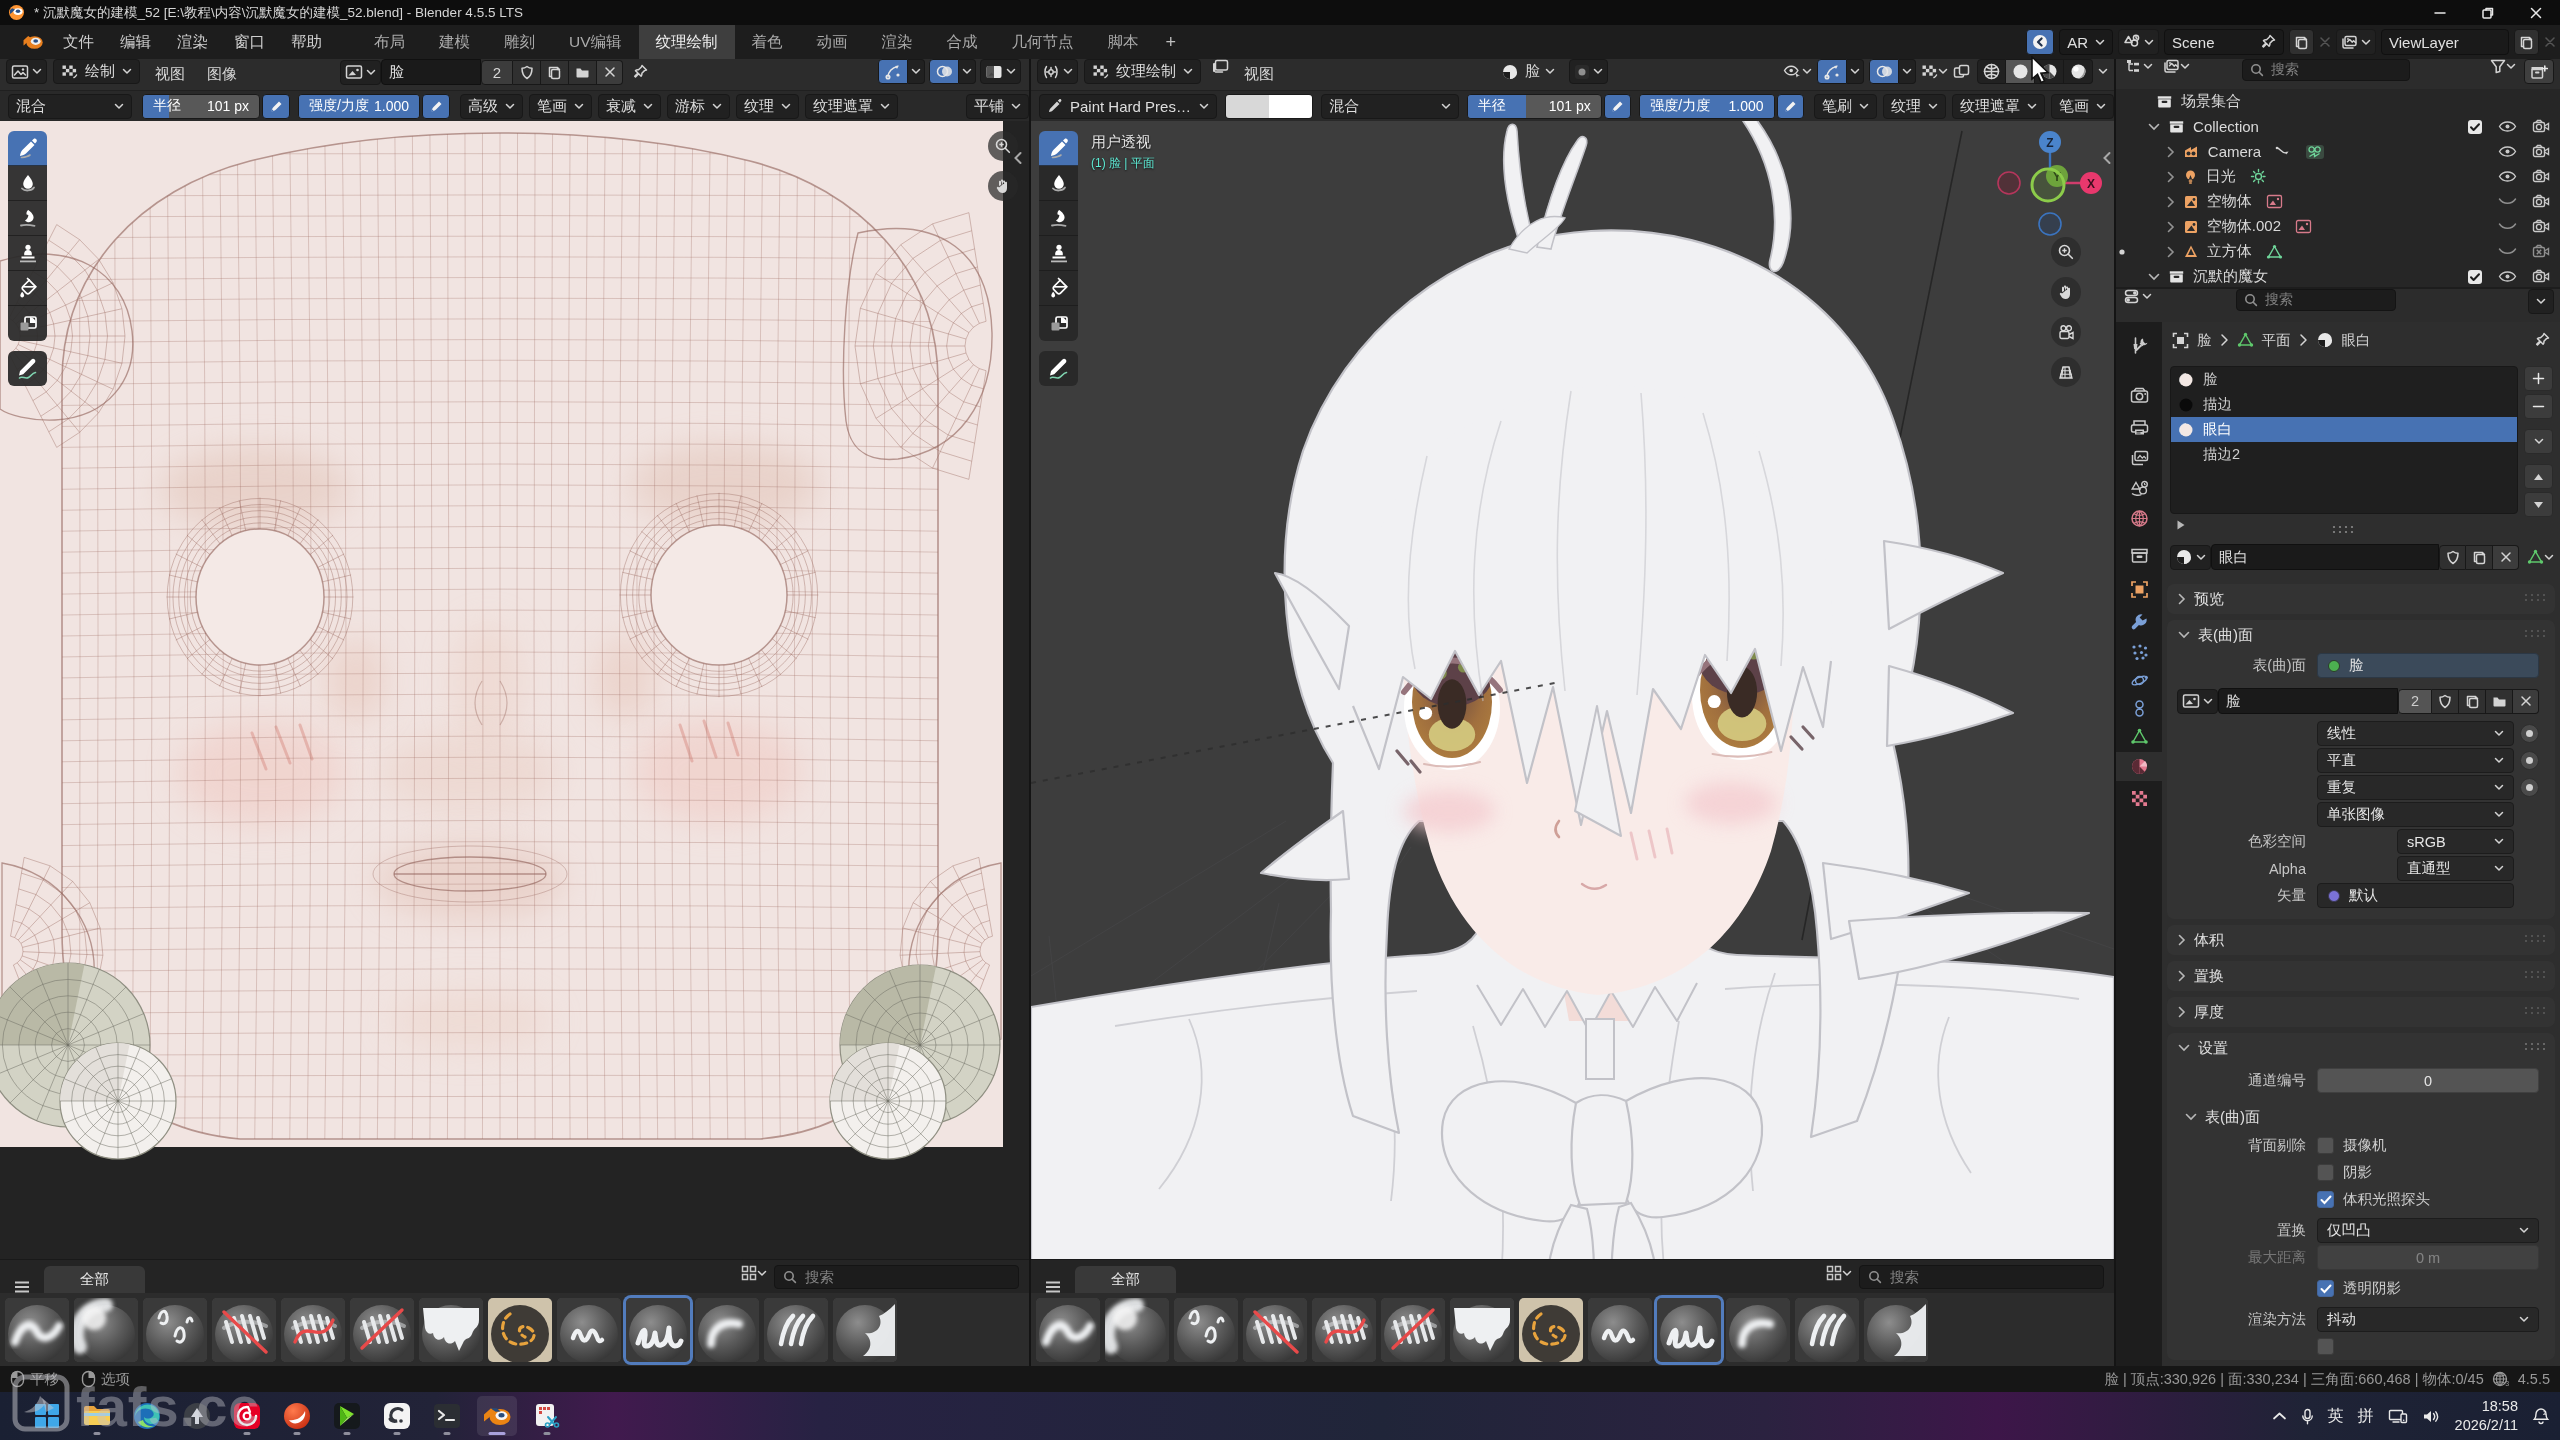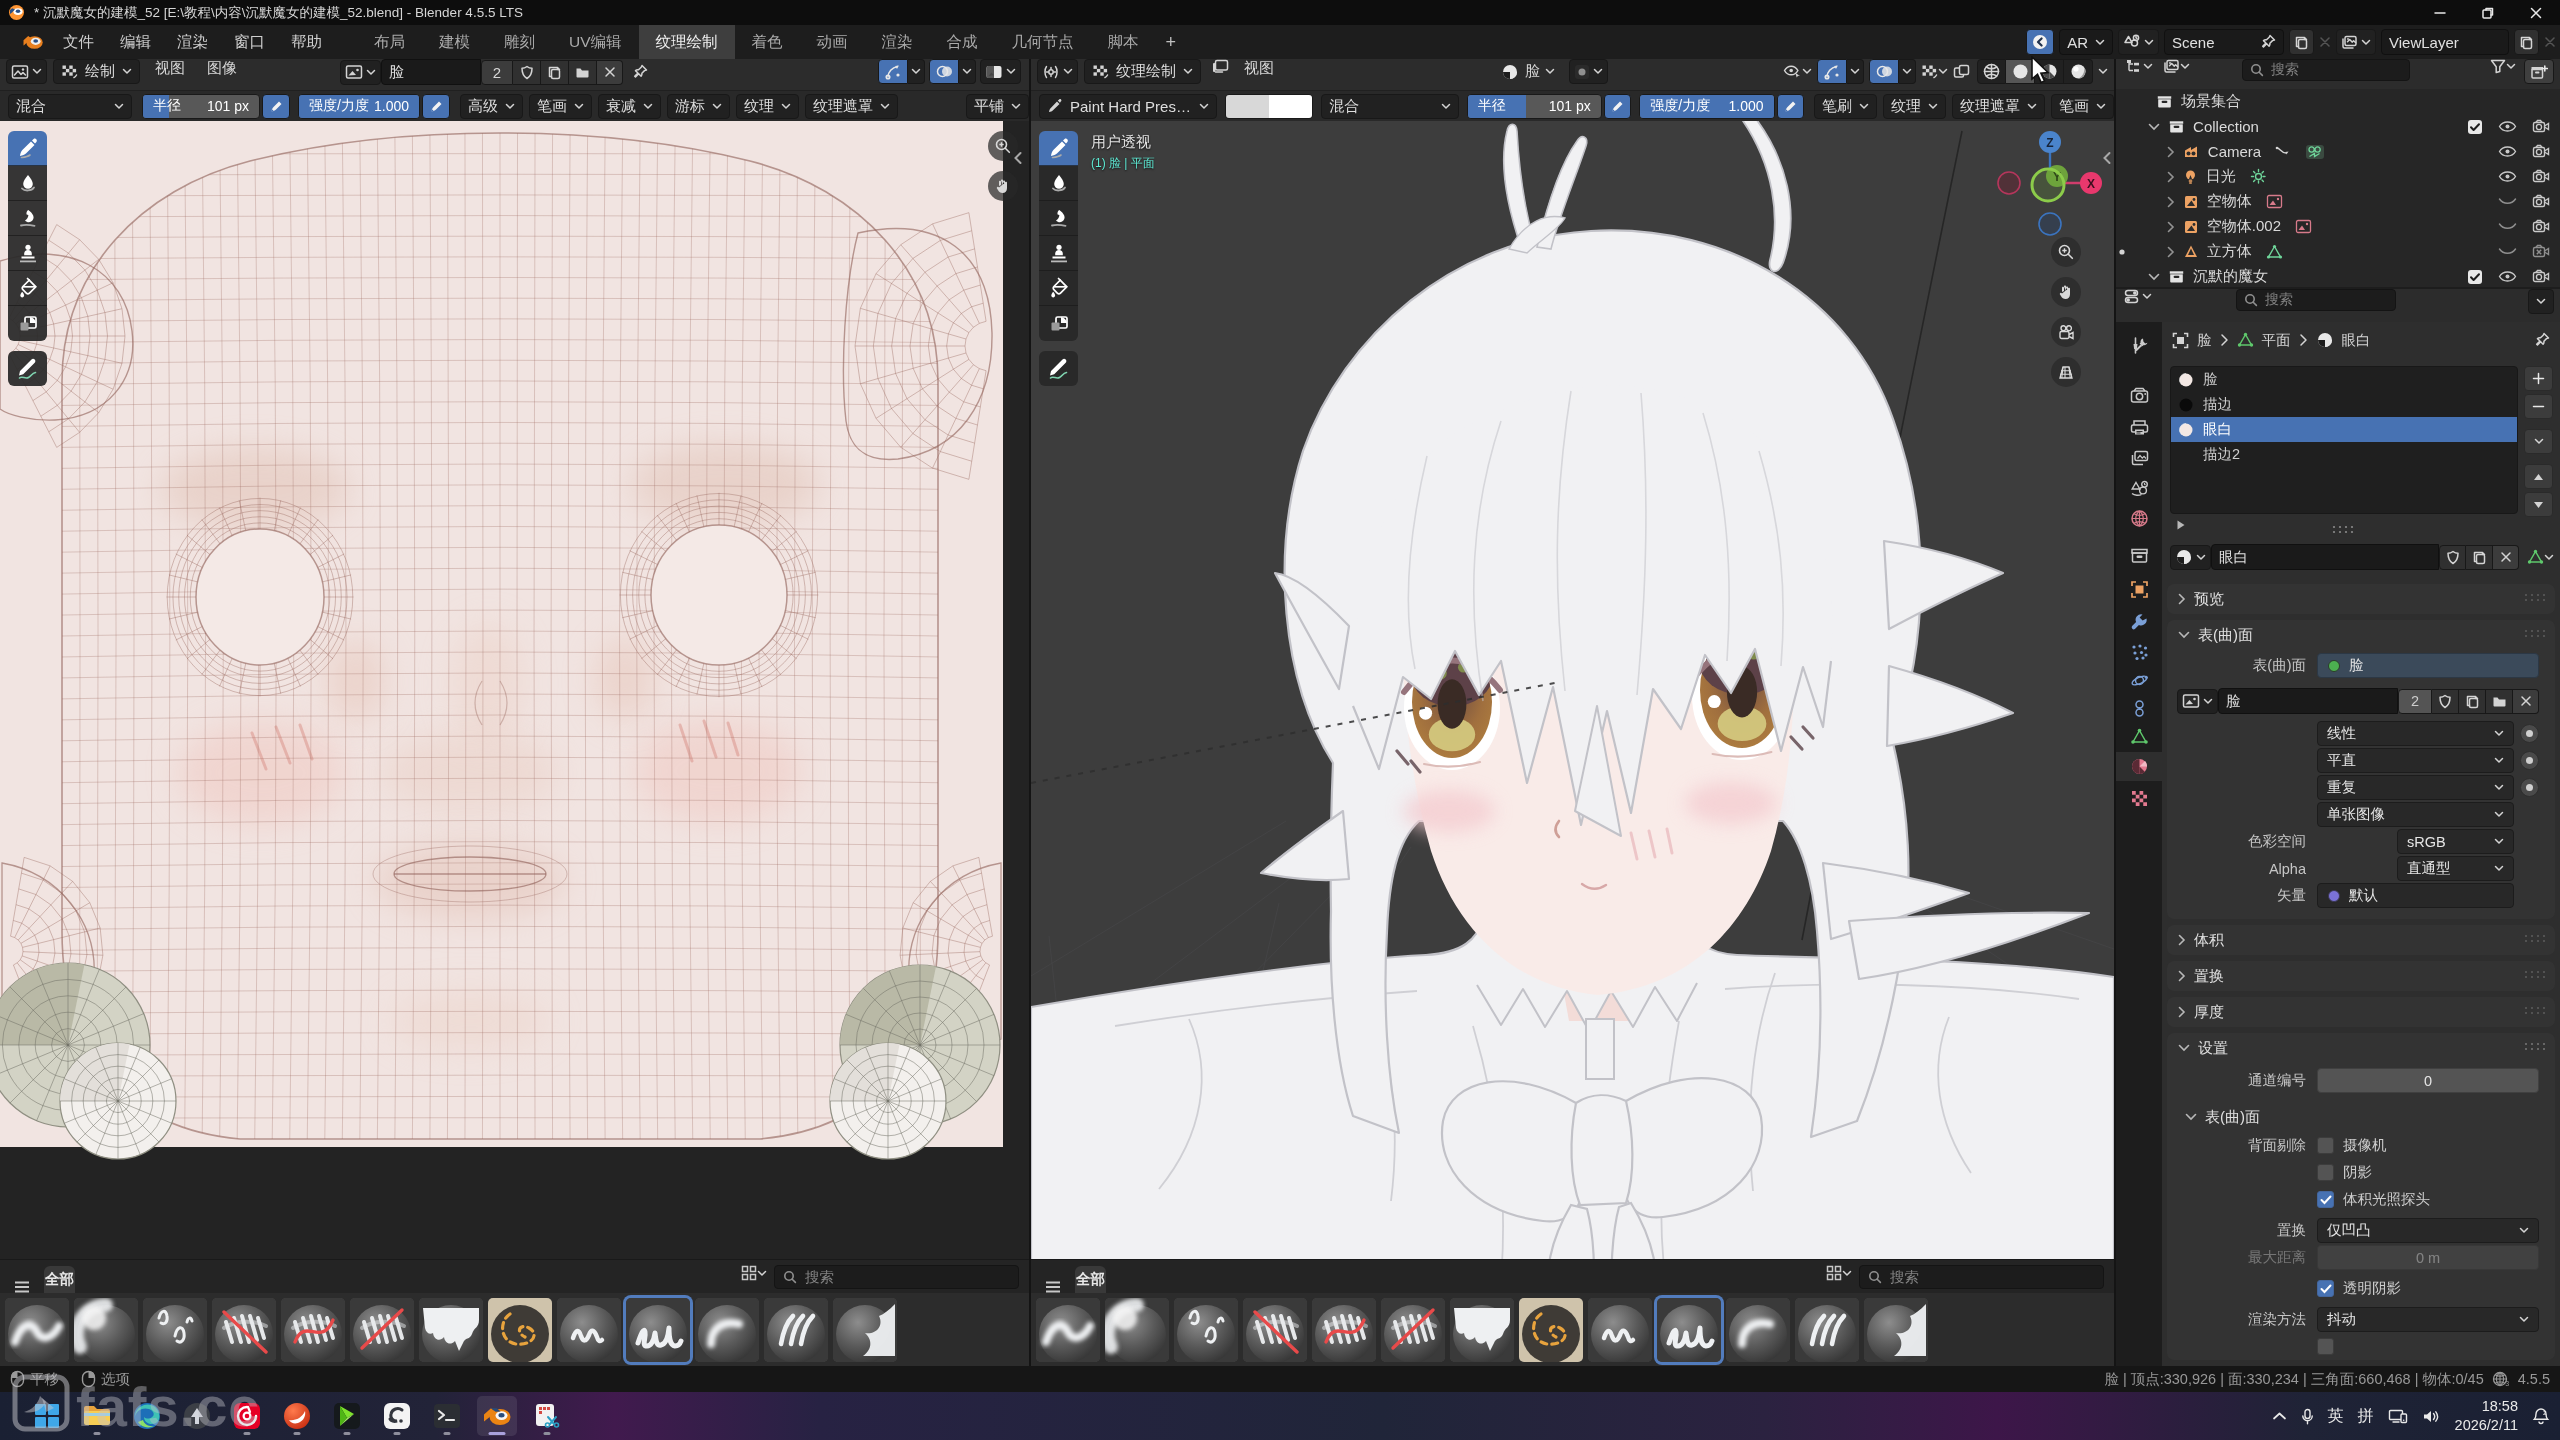--- a/index.html
+++ b/index.html
@@ -23,21 +23,21 @@
 .ws-tab { padding:0 17px; height:34px; line-height:34px; color:#ababab; font-size:15.5px; }
 .ws-tab.active { background:#3e3e3e; color:#f0f0f0; }
 .ws-add { padding:0 10px; color:#c0c0c0; font-size:18px; }
 #topbar-right { position:absolute; right:4px; top:2px; height:30px; display:flex; align-items:center; gap:5px; font-size:15px; }
 .tb-field { background:#1a1a1a; border:1px solid #101010; border-radius:4px; height:26px; display:inline-flex; align-items:center; padding:0 7px; gap:7px; color:#e0e0e0; }
 
 
 .ed-header { background:#2c2c2c; display:flex; align-items:flex-start; color:#d8d8d8; font-size:15px; position:relative; }
 .ed-tools  { background:#292929; display:flex; align-items:center; color:#dadada; font-size:15px; border-top:1px solid #202020; position:relative; }
 .dd { background:#212121; border:1px solid #181818; border-radius:4px; height:25px; display:inline-flex; align-items:center; padding:0 7px; gap:7px; color:#dedede; white-space:nowrap; }
-.menu-label { padding:0 11px; }
+.menu-label { padding:0 11px;margin-top:6px; }
 .slider { position:relative; height:25px; border-radius:4px; background:#585858; overflow:hidden; display:inline-flex; align-items:center; color:#fff; border:1px solid #191919; font-size:14px; white-space:nowrap; }
 .slider .fill { position:absolute; left:0; top:0; bottom:0; background:#4772b3; }
 .slider .lab, .slider .val { position:relative; z-index:1; }
 .slider .lab { margin-left:10px; }
 .slider .val { margin-left:auto; margin-right:10px; }
 .pen-btn { width:28px; height:25px; border-radius:4px; background:#4772b3; border:1px solid #191919; display:inline-flex; align-items:center; justify-content:center; }
 .icbtn { height:25px; border-radius:4px; background:#212121; border:1px solid #181818; display:inline-flex; align-items:center; justify-content:center; gap:3px; padding:0 4px; }
 .icbtn.on { background:#4772b3; }
 .grp { display:inline-flex; }
 .grp > * { border-radius:0; border-left-width:0; }
@@ -57,21 +57,21 @@
 .tool-btn:first-child { border-radius:6px 6px 0 0; }
 .tool-btn.last { border-radius:0 0 6px 6px; border-bottom:none; }
 .tool-btn.active { background:#4772b3; }
 .tool-btn.annotate { margin-top:10px; border-radius:6px; border-bottom:none; }
 .nav-circle { position:absolute; width:30px; height:30px; border-radius:50%; background:rgba(40,40,40,.72); display:flex; align-items:center; justify-content:center; }
 .vp-overlay-text { position:absolute; color:#e3e3e3; font-size:14.5px; text-shadow:0 1px 2px rgba(0,0,0,.8); }
 
 
 .shelf { position:absolute; left:0; top:1200px; width:100%; height:107px; background:#242424; border-top:1px solid #191919; }
 .shelf-head { height:33px; display:flex; align-items:flex-end; color:#cfcfcf; font-size:14.5px; position:relative; }
-.shelf-tab { height:27px; padding:0 1px; background:#393939; border-radius:6px 6px 0 0; line-height:27px; color:#e8e8e8;font-weight:bold; }
+.shelf-tab { height:27px; padding:0 36px; background:#393939; border-radius:6px 6px 0 0; line-height:27px; color:#e8e8e8; }
 .shelf-body { height:74px; display:flex; align-items:center; padding-left:5px; gap:5px; background:#2c2c2c; }
 .thumb { width:64px; height:64px; border-radius:5px; overflow:hidden; position:relative; background:#4a4a4a; }
 .thumb.sel { box-shadow:0 0 0 3px #527cbd; }
 .shelf-search { height:24px; width:245px; background:#1c1c1c; border:1px solid #141414; border-radius:4px; color:#858585; display:flex; align-items:center; padding:0 8px; gap:8px; font-size:14.5px; }
 
 
 #outliner { position:absolute; left:2116px; top:59px; width:444px; height:228px; background:#262626; overflow:hidden; color:#d9d9d9; font-size:15px; }
 #outliner .ed-header { height:30px; background:#2c2c2c; }
 .ol-search { height:22px; flex:1; background:#1c1c1c; border:1px solid #141414; border-radius:4px; color:#808080; display:flex; align-items:center; padding:0 7px; gap:7px; font-size:14px; }
 .ol-row { display:flex; align-items:center; height:25px; position:relative; padding-left:10px; }

